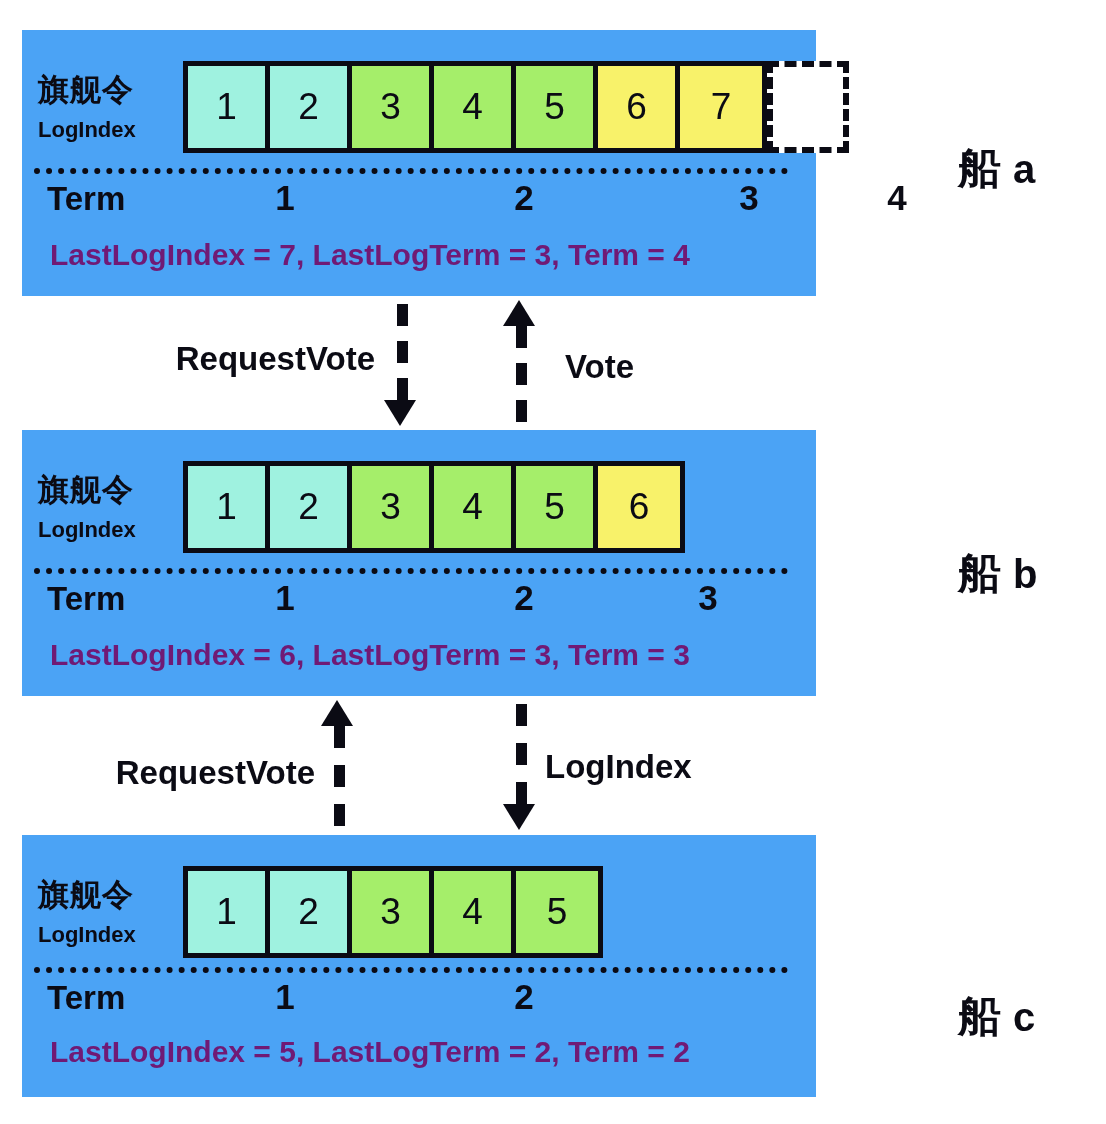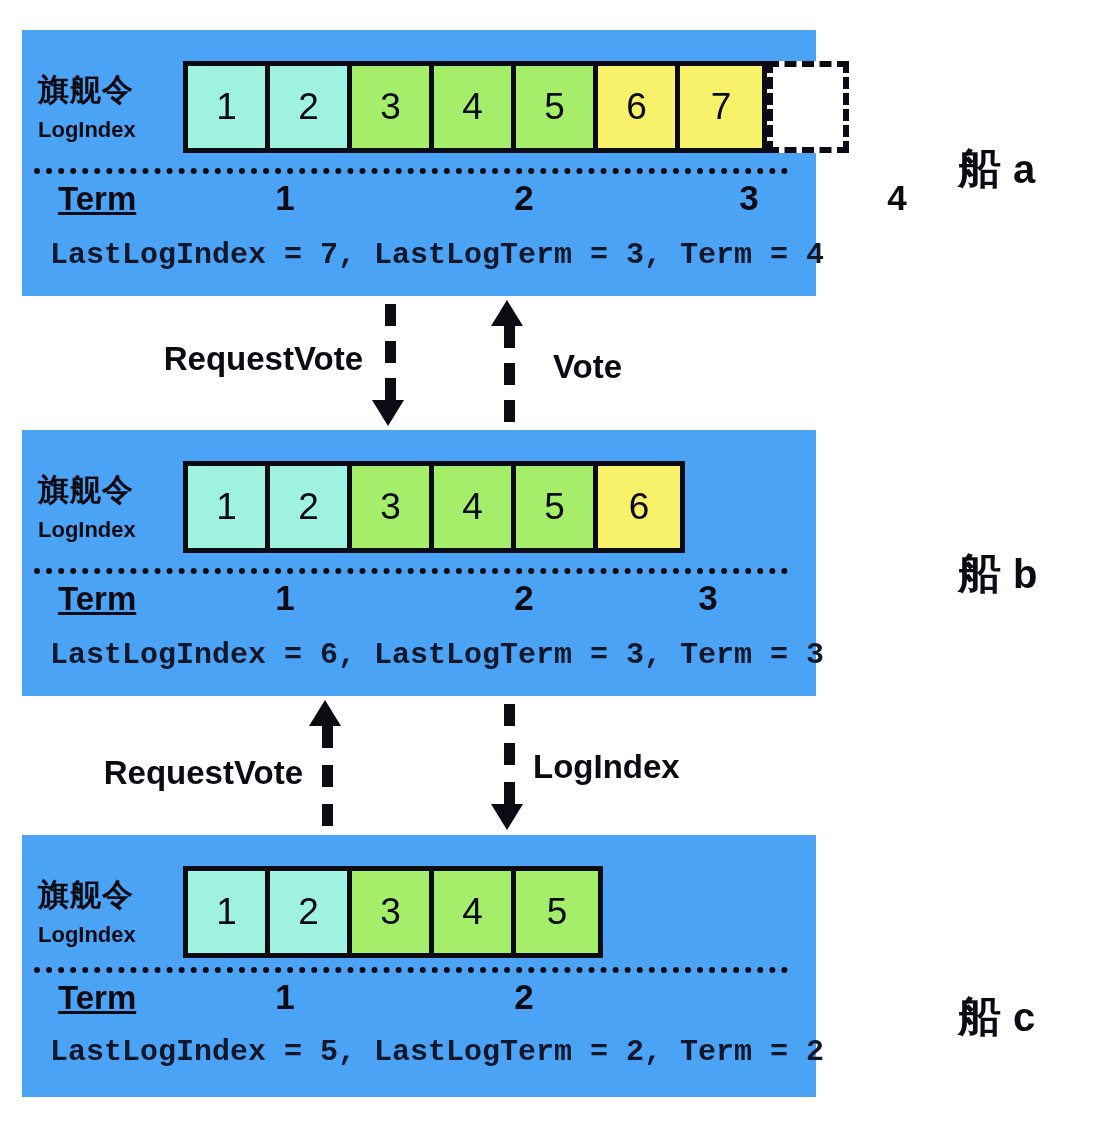--- a/index.html
+++ b/index.html
@@ -108,45 +108,43 @@
     left: 0;
     right: 0;
     height: 46px;
   }
   #panel-a .term-row { top: 150px; }
   #panel-b .term-row { top: 150px; }
   #panel-c .term-row { top: 144px; }
 
   .term-word {
     position: absolute;
-    left: 36px;
+    left: 25px;
     top: 0;
     font-size: 33px;
     font-weight: 700;
     color: #0b0b14;
-    text-decoration: underline;
   }
   .term-num {
     position: absolute;
     top: -2px;
     font-size: 35px;
     font-weight: 700;
     color: #0b0b14;
     transform: translateX(-50%);
   }
 
   
   .summary {
     position: absolute;
     left: 28px;
     font-size: 30px;
     font-weight: 700;
-    color: #0f172a;
+    color: #701a75;
     white-space: nowrap;
-    font-family: Liberation Mono, monospace;
   }
   #panel-a .summary { top: 208px; }
   #panel-b .summary { top: 208px; }
   #panel-c .summary { top: 200px; }
 
   
   .ship-name {
     position: absolute;
     left: 958px;
     font-weight: 700;
@@ -162,21 +160,21 @@
     margin-left: 12px;
     font-family: "Liberation Sans", sans-serif;
   }
   #ship-a-name { top: 140px; }
   #ship-b-name { top: 545px; }
   #ship-c-name { top: 940px; margin-top: 48px; }
 
   
   .msg-gap {
     position: absolute;
-    left: 0;
+    left: 12px;
     width: 984px;
   }
   #gap-ab { top: 296px; height: 134px; }
   #gap-bc { top: 696px; height: 139px; }
 
   .arrow {
     position: absolute;
     width: 14px;
   }
   .arrow .shaft {

